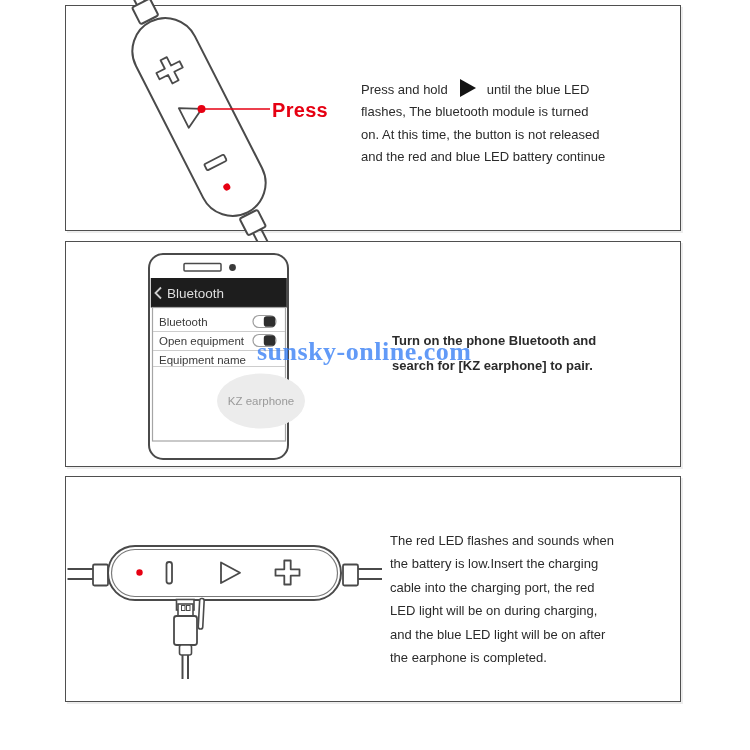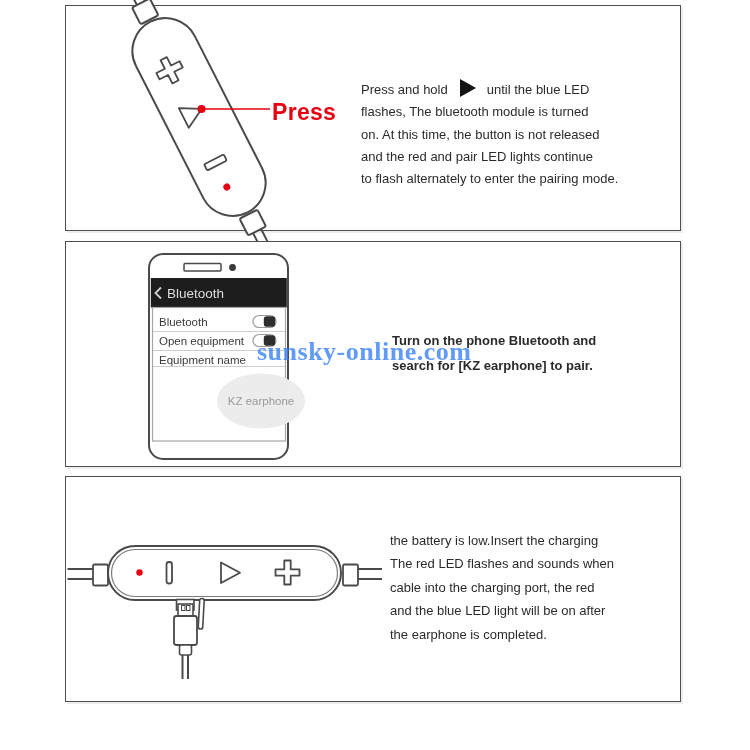--- a/index.html
+++ b/index.html
@@ -18,21 +18,21 @@
   .text-block{position:absolute;white-space:nowrap;font-size:13px;color:#2b2b2b;}
   .tb-1{left:295px;top:73px;line-height:22.3px;}
   .tb-2{left:326px;top:86px;line-height:25px;font-weight:bold;}
   .tb-3{left:324px;top:52px;line-height:23.4px;}
   .play-icon{
     display:inline-block;width:0;height:0;
     border-left:16px solid #141414;border-top:9px solid transparent;border-bottom:9px solid transparent;
     margin:0 11px -3px 12px;
   }
   .press-label{
-    position:absolute;left:206px;top:93px;font-size:23px;font-weight:600;color:#e60012;
+    position:absolute;left:206px;top:93px;font-size:20px;font-weight:600;color:#e60012;
     letter-spacing:0.3px;
   }
   .watermark{
     position:absolute;left:257px;top:337px;z-index:20;
     font-size:26px;font-weight:bold;color:#3b82f6;opacity:0.8;letter-spacing:0.5px;
     pointer-events:none;
     font-family:Liberation Serif, serif;
   }
   svg text{font-family:"Liberation Sans","DejaVu Sans",sans-serif;}
 </style>
@@ -63,22 +63,21 @@
         </g>
       </g>
     </svg>
     <span class="press-label">Press</span>
     <div class="text-block tb-1">
       <div>
         <span>Press and hold</span><span class="play-icon"></span><span>until the blue LED</span>
       </div>
       <div>flashes, The bluetooth module is turned</div>
       <div>on. At this time, the button is not released</div>
-      <div>and the red and pair LED lights continue</div>
-      <div>to flash alternately to enter the pairing mode.</div>
+      <div>and the red and blue LED battery continue</div>
     </div>
   </div>
 
   <div class="panel panel-2">
     <svg class="art" width="614" height="224" viewBox="0 0 614 224">
       <g stroke="#4a4a4a" fill="none">
         <rect x="83" y="12" width="139" height="205" rx="14" fill="#fff" stroke-width="2"></rect>
         <rect x="118" y="21.5" width="37" height="7.5" rx="1" stroke-width="1.5"></rect>
         <circle cx="166.5" cy="25.5" r="3.4" fill="#3a3a3a" stroke="none"></circle>
         <rect x="84.8" y="36" width="136" height="29.5" fill="#1d1d1d" stroke="none"></rect>
@@ -129,23 +128,24 @@
         <rect x="112" y="127" width="15" height="12" stroke-width="1.6" fill="#fff"></rect>
         <rect x="115.5" y="128.5" width="3.5" height="5" stroke-width="1"></rect>
         <rect x="120.5" y="128.5" width="3.5" height="5" stroke-width="1"></rect>
         <rect x="108" y="139" width="23" height="29" rx="2.5" stroke-width="1.8" fill="#fff"></rect>
         <rect x="113.5" y="168" width="12" height="10" rx="2" stroke-width="1.6" fill="#fff"></rect>
         <line x1="116.5" y1="178" x2="116.5" y2="202"></line>
         <line x1="122" y1="178" x2="122" y2="202"></line>
       </g>
     </svg>
     <div class="text-block tb-3">
+      <div>The red LED flashes and sounds when</div>
       <div>the battery is low.Insert the charging</div>
-      <div>The red LED flashes and sounds when</div>
       <div>cable into the charging port, the red</div>
+      <div>LED light will be on during charging,</div>
       <div>and the blue LED light will be on after</div>
       <div>the earphone is completed.</div>
     </div>
   </div>
 
   <div class="watermark">sunsky-online.com</div>
 
 </div>
 
 </body></html>

